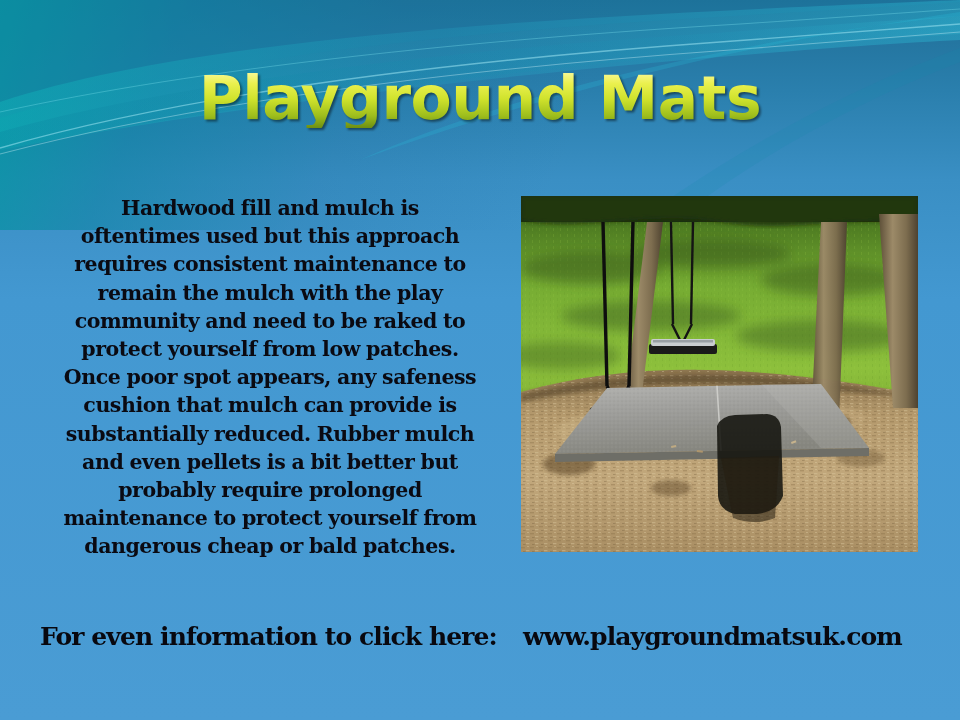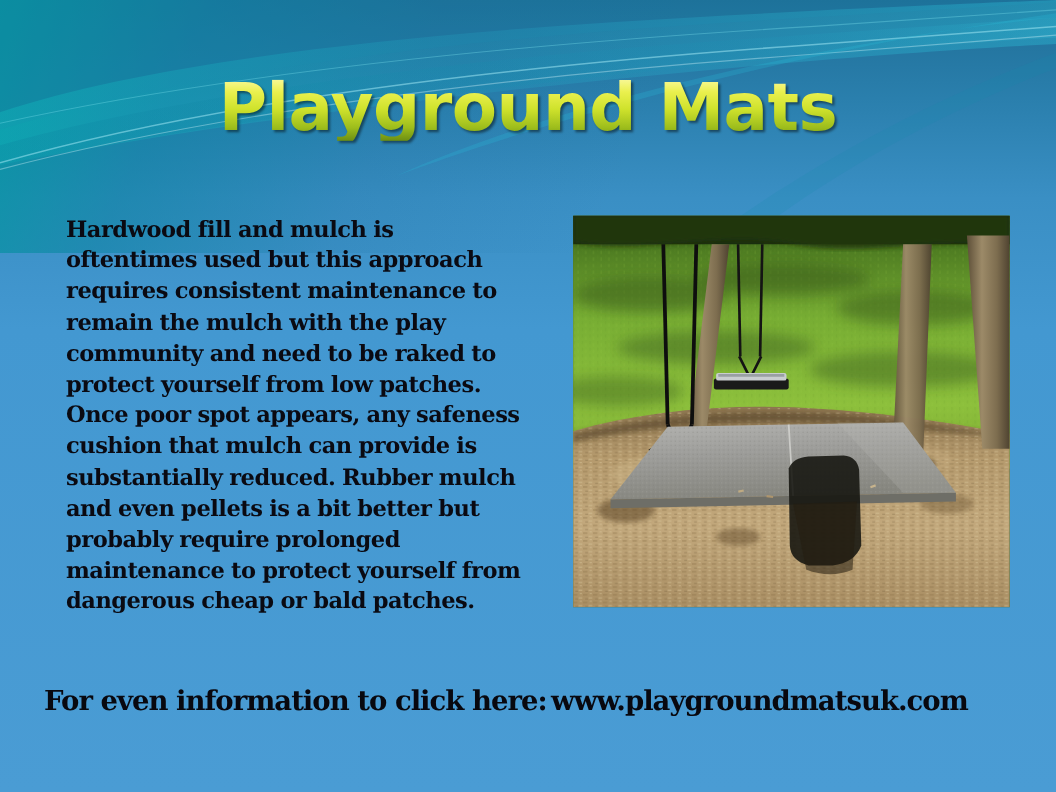--- a/index.html
+++ b/index.html
@@ -75,21 +75,21 @@
     left: 60px;
     top: 194px;
     width: 420px;
     color: #0a0a12;
     font-family: "DejaVu Serif", "Liberation Serif", serif;
     font-weight: bold;
     font-size: 20.5px;
     line-height: 28.2px;
     letter-spacing: -0.45px;
     word-spacing: -0.5px;
-    text-align: left;
+    text-align: center;
   }
 
   
   .photo {
     position: absolute;
     left: 521px;
     top: 196px;
     width: 397px;
     height: 356px;
     overflow: hidden;
@@ -104,21 +104,21 @@
     top: 620px;
     width: 880px;
     color: #08080f;
     font-family: "DejaVu Serif", "Liberation Serif", serif;
     font-weight: bold;
     font-size: 25px;
     letter-spacing: -0.9px;
     line-height: 34px;
     white-space: nowrap;
   }
-  .footer .url { margin-left: 4px; }
+  .footer .url { margin-left: 26px; }
 </style>
 </head>
 <body>
 
 <div id="slide">
 
   <div class="bg-base"></div>
   <div class="bg-header-tint"></div>
 
   <svg class="waves" viewBox="0 0 960 250" preserveAspectRatio="none">

